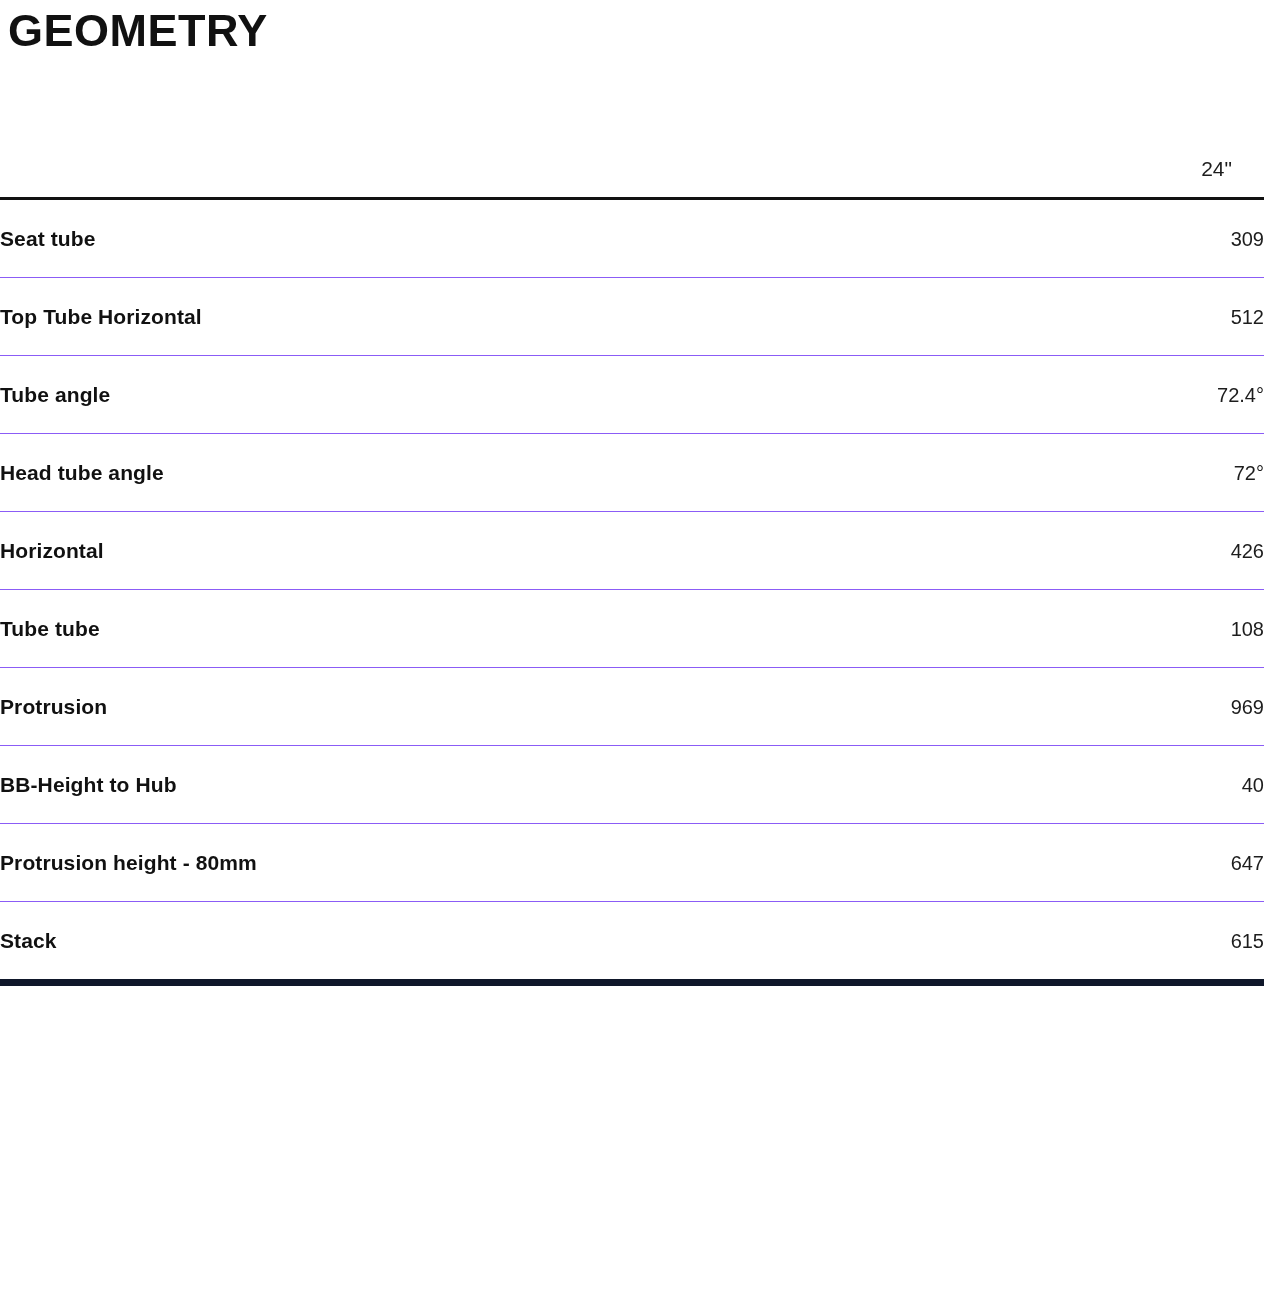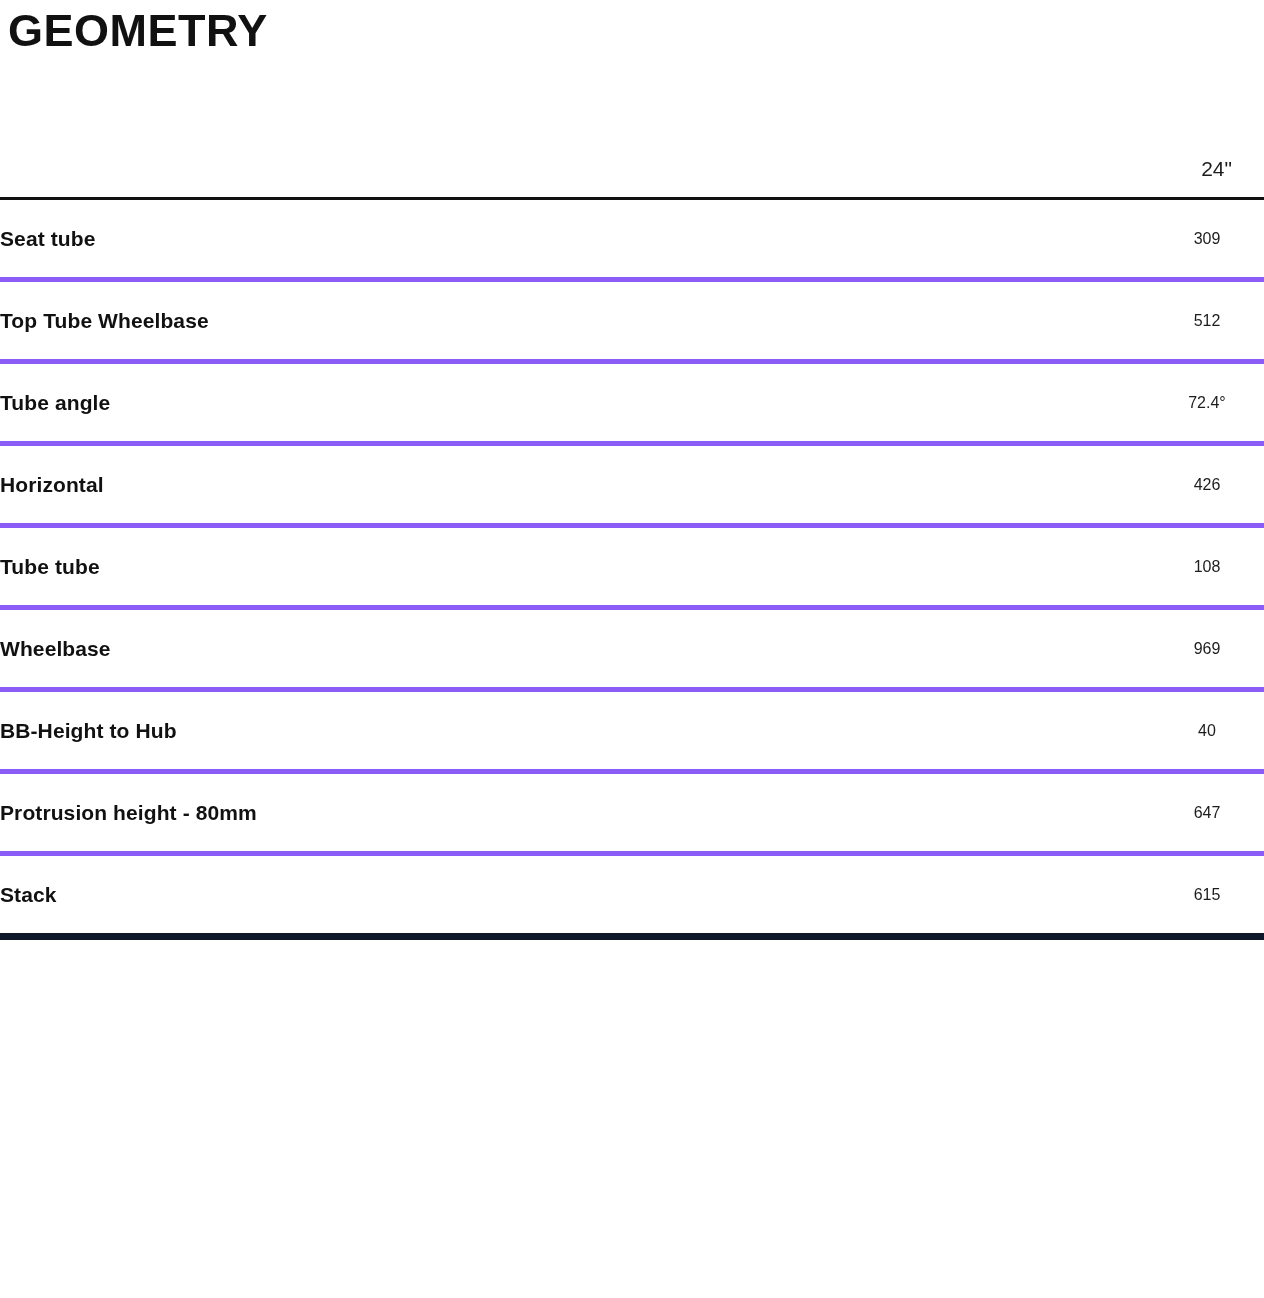--- a/index.html
+++ b/index.html
@@ -49,42 +49,42 @@
     padding: 0 32px 16px 0;
     border-bottom: 3px solid #111111;
     vertical-align: bottom;
   }
   .geo-table thead th.head-label {
     text-align: left;
     padding-left: 8px;
   }
 
   .geo-table tbody td {
-    border-bottom: 5px solid #8b5cf6;
+    border-bottom: 1px solid #8b5cf6;
     padding: 27px 0 26px 0;
     vertical-align: middle;
   }
 
   .geo-table tbody tr:last-child td {
     border-bottom: 7px solid #0f172a;
   }
 
   td.cell-label {
     font-size: 21px;
     font-weight: bold;
     letter-spacing: 0.1px;
     color: #111111;
     padding-left: 32px;
   }
 
   td.cell-value {
-    font-size: 16px;
+    font-size: 20px;
     font-weight: normal;
     color: #1d1d1d;
-    text-align: center;
+    text-align: right;
     padding-right: 32px;
   }
 </style>
 </head>
 <body>
 
 <div class="page">
 
   <h1 class="page-title">GEOMETRY</h1>
 
@@ -98,37 +98,41 @@
         <th class="head-label"></th>
         <th class="head-value">24"</th>
       </tr>
     </thead>
     <tbody>
       <tr>
         <td class="cell-label">Seat tube</td>
         <td class="cell-value">309</td>
       </tr>
       <tr>
-        <td class="cell-label">Top Tube Wheelbase</td>
+        <td class="cell-label">Top Tube Horizontal</td>
         <td class="cell-value">512</td>
       </tr>
       <tr>
         <td class="cell-label">Tube angle</td>
         <td class="cell-value">72.4°</td>
+      </tr>
+      <tr>
+        <td class="cell-label">Head tube angle</td>
+        <td class="cell-value">72°</td>
       </tr>
       <tr>
         <td class="cell-label">Horizontal</td>
         <td class="cell-value">426</td>
       </tr>
       <tr>
         <td class="cell-label">Tube tube</td>
         <td class="cell-value">108</td>
       </tr>
       <tr>
-        <td class="cell-label">Wheelbase</td>
+        <td class="cell-label">Protrusion</td>
         <td class="cell-value">969</td>
       </tr>
       <tr>
         <td class="cell-label">BB-Height to Hub</td>
         <td class="cell-value">40</td>
       </tr>
       <tr>
         <td class="cell-label">Protrusion height - 80mm</td>
         <td class="cell-value">647</td>
       </tr>

